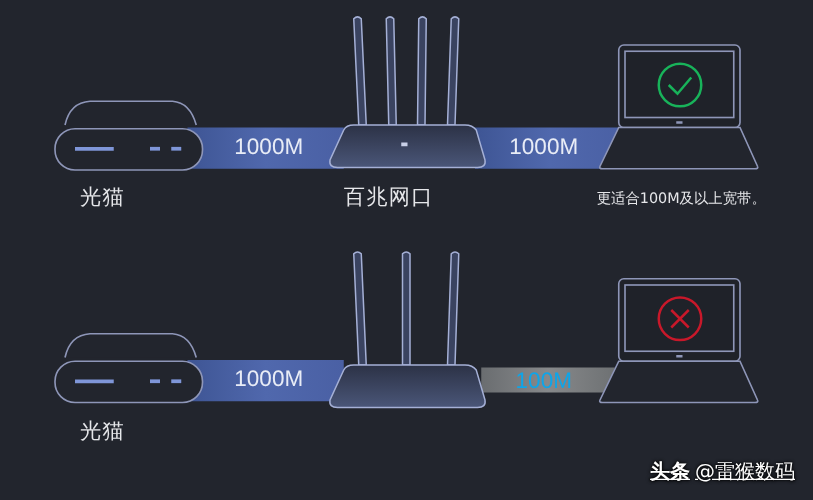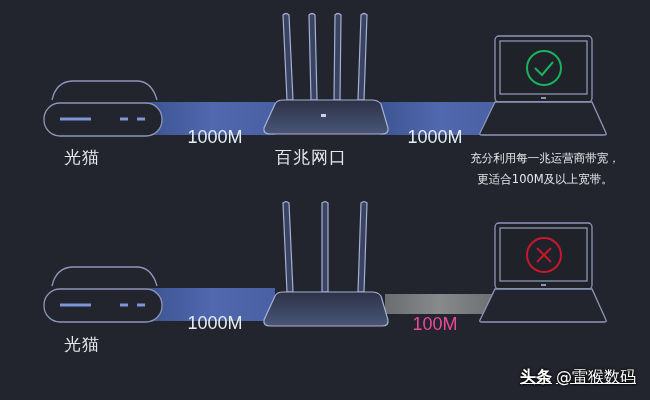--- a/index.html
+++ b/index.html
@@ -10,21 +10,21 @@
     position:relative;
   }
   .scene { position:absolute; left:0; width:650px; height:200px; }
   .scene svg { position:absolute; left:0; top:0; }
   .label {
     position:absolute; color:#e6e7ea; font-size:17px; letter-spacing:1px;
     white-space:nowrap;
   }
   .speed {
     position:absolute; color:#e8ecf6; font-size:18px; text-align:center;
-    white-space:nowrap; font-family:"Liberation Sans","DejaVu Sans",sans-serif;margin-top:20px;
+    white-space:nowrap; font-family:"Liberation Sans","DejaVu Sans",sans-serif;
   }
   .caption {
     position:absolute; color:#e6e7ea; font-size:11.5px; line-height:21px;
     text-align:center; white-space:nowrap;
   }
   .watermark {
     position:absolute; left:520px; top:367px; color:#ffffff; font-size:16px;
     white-space:nowrap; text-shadow:0 0 3px #000, 0 0 2px #000;text-decoration:underline;
   }
   .watermark b { font-weight:bold; margin-right:4px; }
@@ -81,21 +81,20 @@
     <g fill="none" stroke="#18b35a" stroke-width="2">
       <circle cx="544" cy="68" r="17"></circle>
       <polyline points="535,68 542,75 553,62"></polyline>
     </g>
   </svg>
   <div class="speed" style="left:170px; top:107px; width:90px;">1000M</div>
   <div class="speed" style="left:390px; top:107px; width:90px;">1000M</div>
   <div class="label" style="left:64px; top:146px; width:80px;">光猫</div>
   <div class="label" style="left:275px; top:146px; width:100px;">百兆网口</div>
   <div class="caption" style="left:455px; top:148px; width:180px;">
-    <div>充分利用每一兆运营商带宽，</div>
     <div>更适合100M及以上宽带。</div>
   </div>
 </div>
 
 <div class="scene" style="top:200px;">
   <svg width="650" height="200">
     <defs>
       <linearGradient id="bandFast2" x1="0" x2="1" y1="0" y2="0">
         <stop offset="0" stop-color="#3e5594"></stop>
         <stop offset="0.5" stop-color="#5068ad"></stop>
@@ -141,19 +140,19 @@
       <path d="M495,89 L592,89 L606,120 Q607,122 604,122 L482,122 Q479,122 480,120 Z" fill="#22252d"></path>
       <rect x="541" y="84" width="5" height="2" fill="#8e96b8" stroke="none"></rect>
     </g>
     <g fill="none" stroke="#c8182a" stroke-width="2">
       <circle cx="544" cy="55" r="17"></circle>
       <line x1="537" y1="48" x2="551" y2="62"></line>
       <line x1="551" y1="48" x2="537" y2="62"></line>
     </g>
   </svg>
   <div class="speed" style="left:170px; top:93px; width:90px;">1000M</div>
-  <div class="speed" style="left:390px; top:94px; width:90px; color:#ec4899;">100M</div>
+  <div class="speed" style="left:390px; top:94px; width:90px; color:#0ea5e9;">100M</div>
   <div class="label" style="left:64px; top:133px; width:80px;">光猫</div>
 </div>
 
 <div class="watermark">
   <b>头条</b><span>@雷猴数码</span>
 </div>
 
 </body></html>

